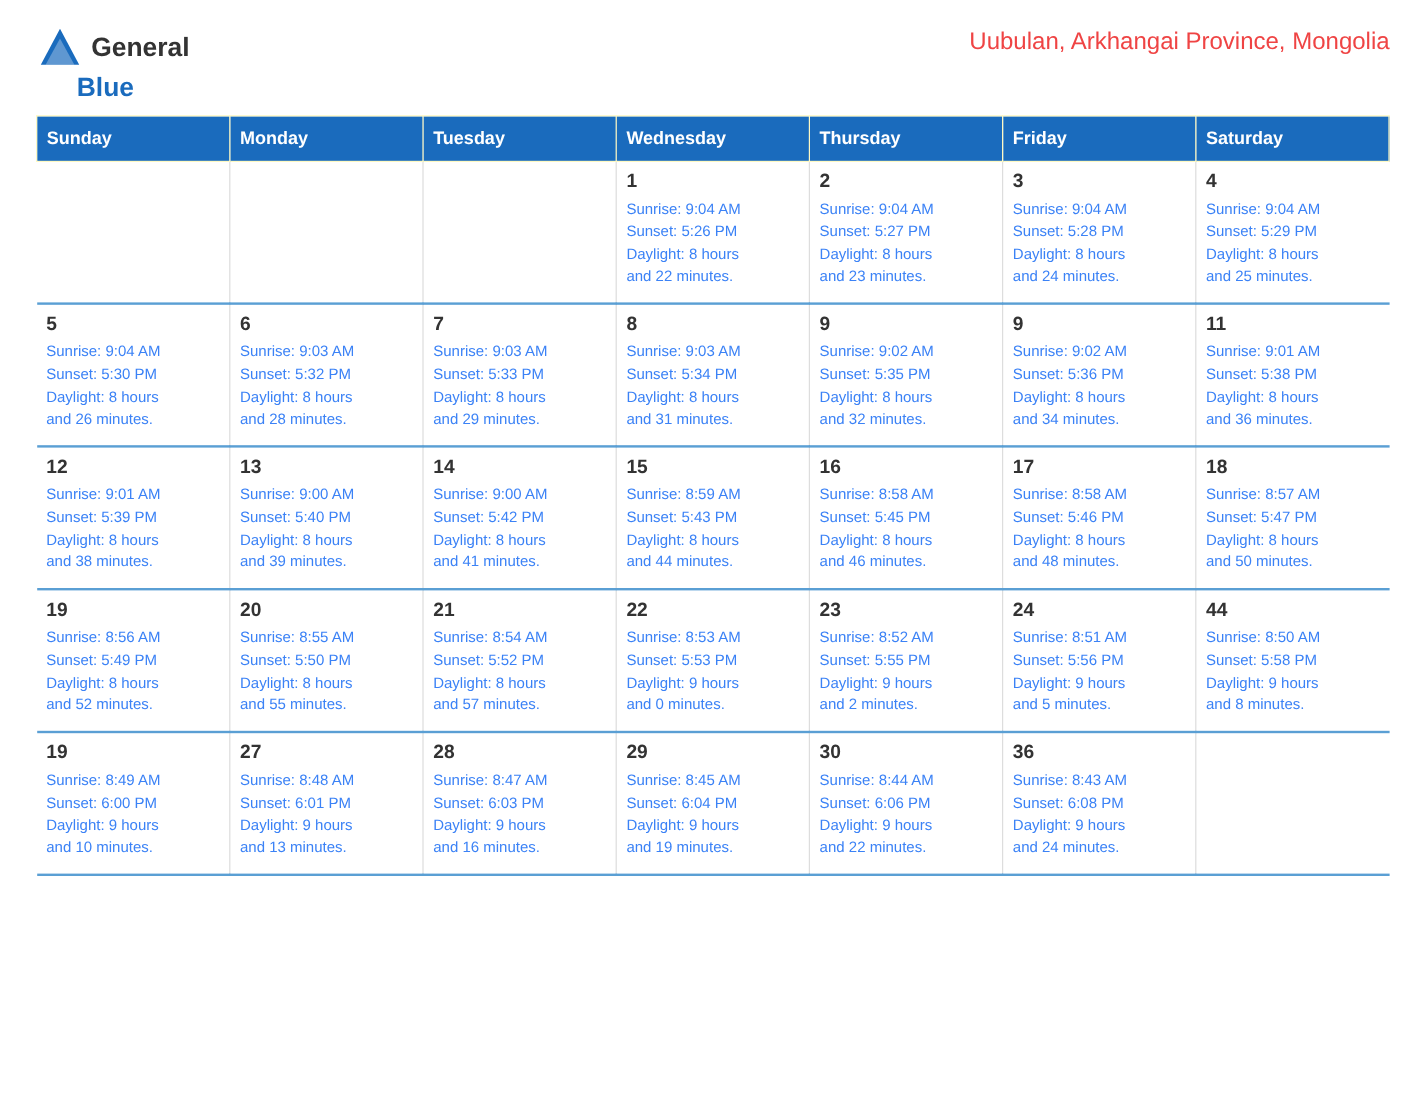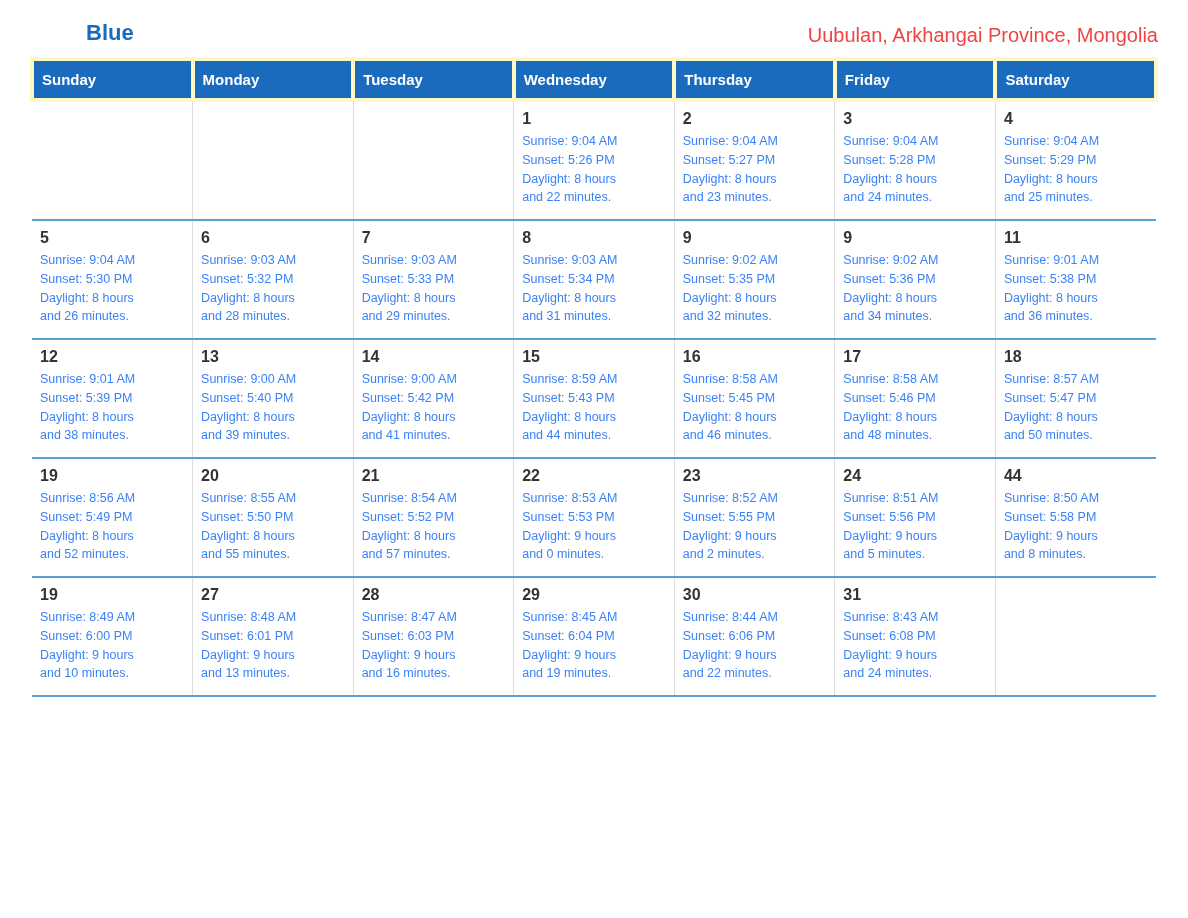--- a/index.html
+++ b/index.html
@@ -46,21 +46,21 @@
     }
     .calendar thead tr {
       background-color: #1a6bbd;
     }
     .calendar thead th {
       color: #fff;
       font-size: 15px;
       font-weight: bold;
       padding: 10px 8px;
       text-align: left;
-      border: 4px solid #fef9c3;
+      border: 1px solid #fef9c3;
       width: calc(100% / 7);
     }
     .calendar tbody tr {
       border-bottom: 2px solid #5a9fd4;
     }
     .calendar tbody td {
       vertical-align: top;
       padding: 8px 8px 12px 8px;
       font-size: 13px;
       color: #333;
@@ -98,21 +98,30 @@
       margin-right: 6px;
       display: flex;
       align-items: flex-end;
     }
   </style>
 </head>
 <body>
 
 <div class="header">
   <div class="logo-wrapper">
-    <span class="logo-text-blue" style="margin-left:56px;">Blue</span>
+    <div class="logo-row">
+      <div class="logo-icon">
+        <svg width="40" height="40" viewBox="0 0 40 40">
+          <polygon points="20,4 36,34 4,34" fill="#1a6bbd"></polygon>
+          <polygon points="20,12 32,34 8,34" fill="#fff" opacity="0.3"></polygon>
+        </svg>
+      </div>
+      <span class="logo-text-general">General</span>
+    </div>
+    <span class="logo-text-blue" style="margin-left:34px;">Blue</span>
   </div>
   <div class="title-section">
     <div class="location">Uubulan, Arkhangai Province, Mongolia</div>
   </div>
 </div>
 
 <table class="calendar">
   <thead>
     <tr>
     <th>Sunday</th>
@@ -251,19 +260,19 @@
         </td>
         <td>
           <span class="day-number">29</span>
           <div class="day-info">Sunrise: 8:45 AM<br>Sunset: 6:04 PM<br>Daylight: 9 hours<br>and 19 minutes.</div>
         </td>
         <td>
           <span class="day-number">30</span>
           <div class="day-info">Sunrise: 8:44 AM<br>Sunset: 6:06 PM<br>Daylight: 9 hours<br>and 22 minutes.</div>
         </td>
         <td>
-          <span class="day-number">31</span>
+          <span class="day-number">36</span>
           <div class="day-info">Sunrise: 8:43 AM<br>Sunset: 6:08 PM<br>Daylight: 9 hours<br>and 24 minutes.</div>
         </td>
         <td class="empty-cell"></td>
       </tr>
     </tbody>
 </table>
 
 </body></html>

